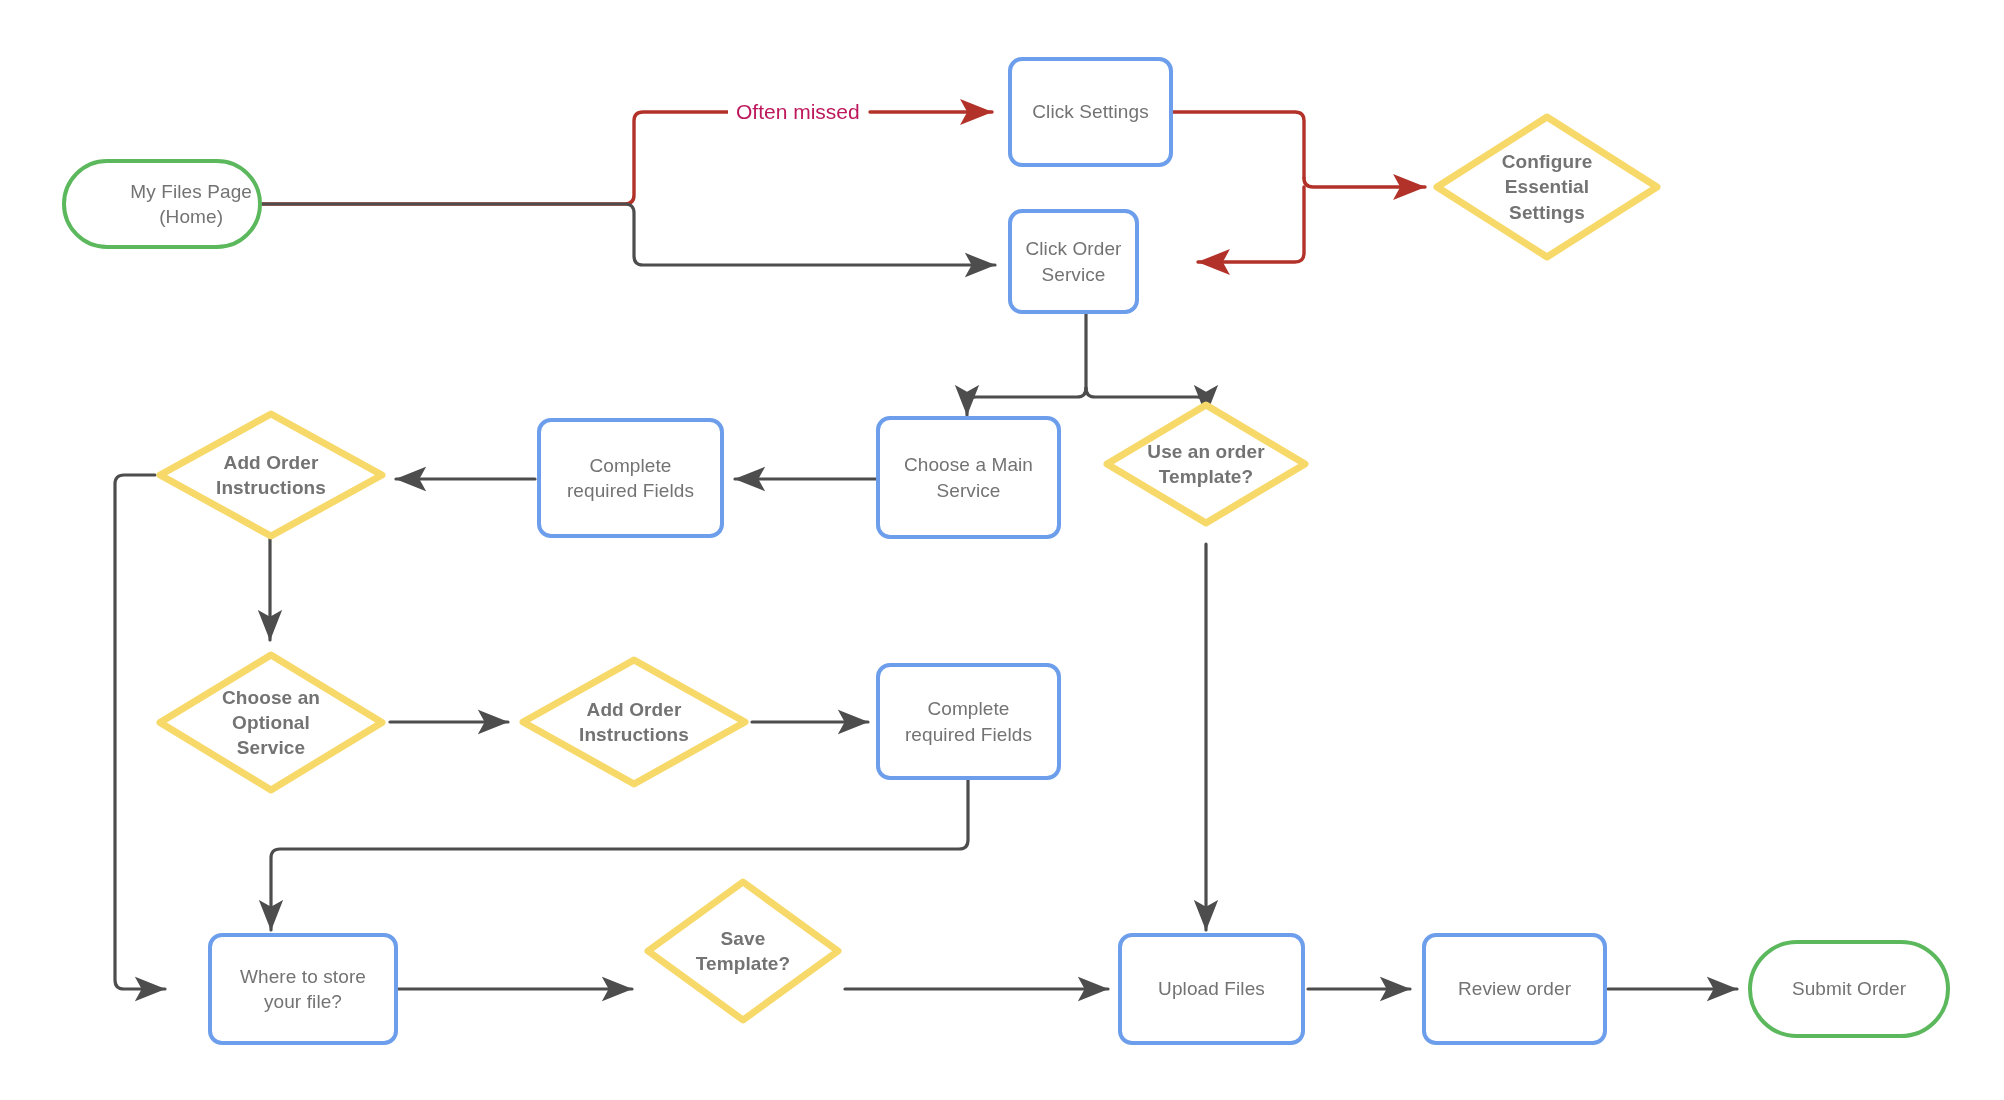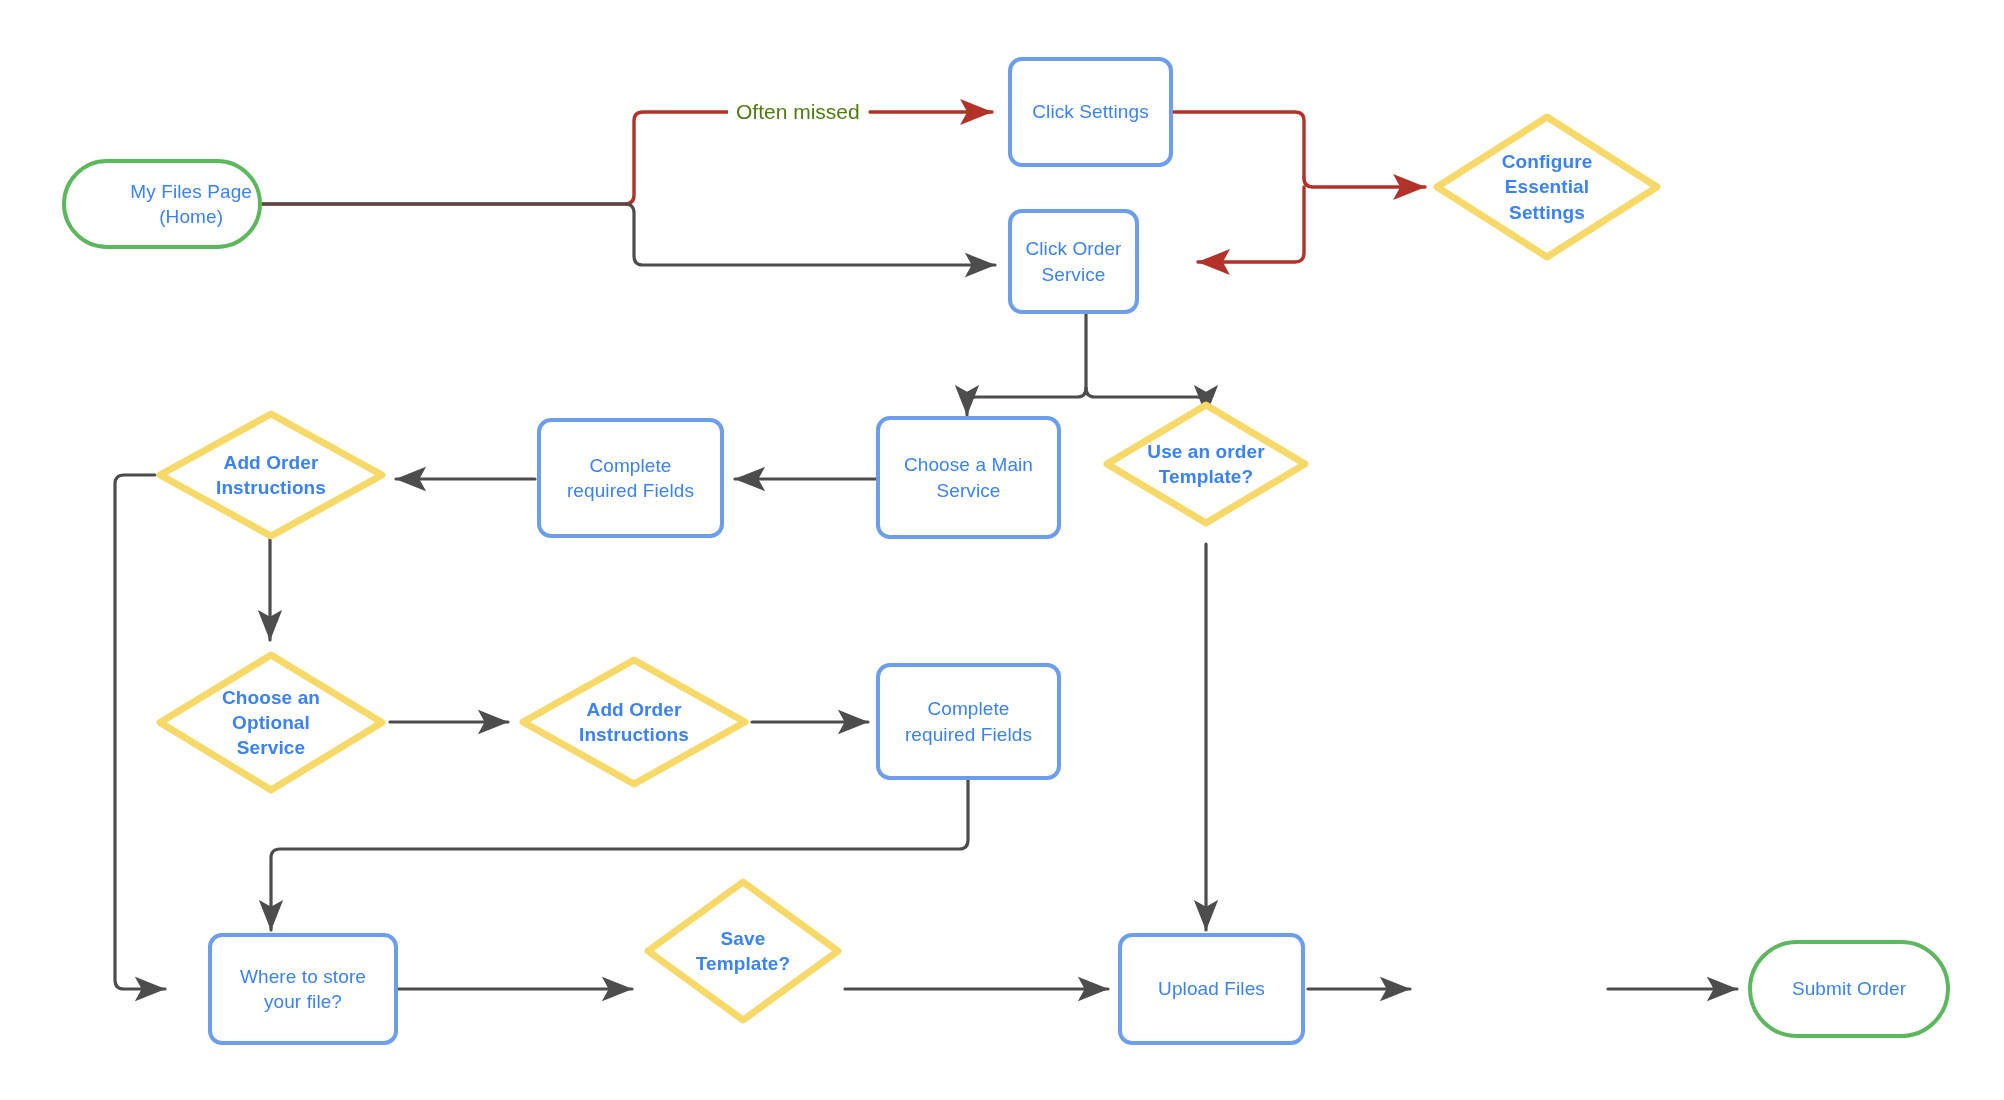--- a/index.html
+++ b/index.html
@@ -36,21 +36,21 @@
     position: absolute;
     box-sizing: border-box;
     display: flex;
     align-items: center;
     justify-content: center;
     text-align: center;
   }
   .node .node-label {
     position: relative;
     z-index: 3;
-    color: #3b82f6;
+    color: #737373;
     font-size: 19px;
     line-height: 1.32;
     letter-spacing: 0.1px;
     white-space: pre-line;
     padding: 0 6px;
   }
   
   .shape-process {
     background: #ffffff;
     border: 4px solid #6d9eeb;
@@ -72,21 +72,21 @@
     position: absolute;
     left: 0;
     top: 0;
     width: 100%;
     height: 100%;
     z-index: 1;
   }
   .edge-label {
     position: absolute;
     background: #ffffff;
-    color: #4d7c0f;
+    color: #be185d;
     font-size: 21px;
     line-height: 1;
     padding: 2px 8px;
     white-space: nowrap;
     z-index: 2;
   }
 </style>
 </head>
 <body>
 
@@ -232,19 +232,22 @@
         <polygon points="100,5 195,74 100,143 5,74" fill="#ffffff" stroke="#f7d96a" stroke-width="7" stroke-linejoin="round"></polygon>
       </svg>
       <span class="node-label">Save
 Template?</span>
     </div>
 
     <div class="node shape-process" style="left:1118px; top:933px; width:187px; height:112px;">
       <span class="node-label">Upload Files</span>
     </div>
 
+    <div class="node shape-process" style="left:1422px; top:933px; width:185px; height:112px;">
+      <span class="node-label">Review order</span>
+    </div>
 
     <div class="node shape-terminator" style="left:1748px; top:940px; width:202px; height:98px;">
       <span class="node-label">Submit Order</span>
     </div>
 
   </div>
 </div>
 
 </body></html>

